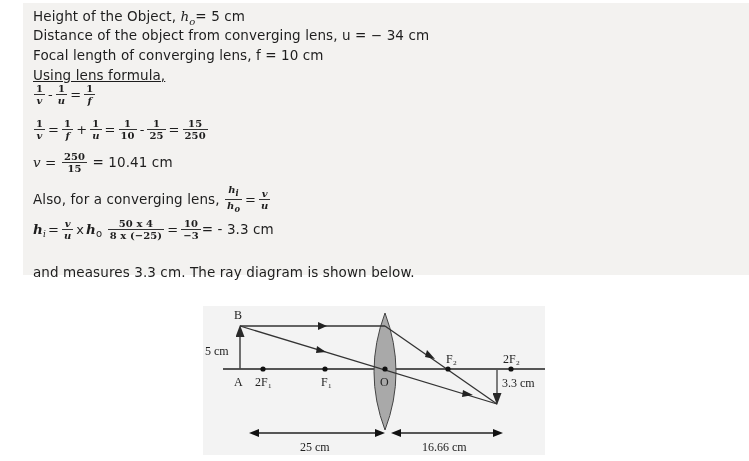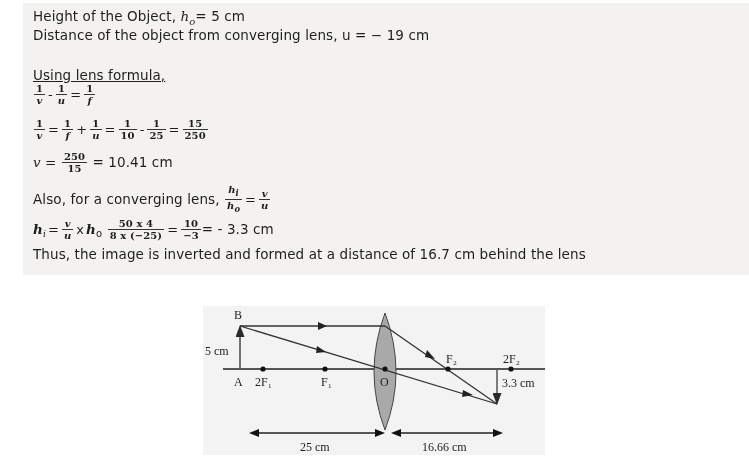--- a/index.html
+++ b/index.html
@@ -19,21 +19,22 @@
   .diagram-box svg { position:absolute; left:0; top:0; }
   .lbl { font-family:"Liberation Serif", serif; font-size:12px; fill:#222; }
 </style>
 </head>
 <body>
 
 <div class="solution-box">
   <div class="line" style="top:4px;">
     <span>Height of the Object, </span><span class="it">h</span><sub class="it" style="font-size:10px">o</sub><span>= 5 cm</span>
   </div>
-  <div class="line" style="top:23px;">Distance of the object from converging lens, u = − 19 cm</div>
+  <div class="line" style="top:23px;">Distance of the object from converging lens, u = − 34 cm</div>
+  <div class="line" style="top:43px;">Focal length of converging lens, f = 10 cm</div>
   <div class="line" style="top:63px;text-decoration:underline;">Using lens formula,</div>
 
   <div class="line" style="top:80px;">
     <span class="frac"><span class="num">1</span><span class="den it">v</span></span><span class="op">-</span><span class="frac"><span class="num">1</span><span class="den it">u</span></span><span class="op">=</span><span class="frac"><span class="num">1</span><span class="den it">f</span></span>
   </div>
 
   <div class="line" style="top:115px;">
     <span class="frac"><span class="num">1</span><span class="den it">v</span></span><span class="op">=</span><span class="frac"><span class="num">1</span><span class="den it">f</span></span><span class="op">+</span><span class="frac"><span class="num">1</span><span class="den it">u</span></span><span class="op">=</span><span class="frac"><span class="num">1</span><span class="den">10</span></span><span class="op">-</span><span class="frac"><span class="num">1</span><span class="den">25</span></span><span class="op">=</span><span class="frac"><span class="num">15</span><span class="den">250</span></span>
   </div>
 
@@ -45,21 +46,21 @@
 
   <div class="line" style="top:181px;">
     <span>Also, for a converging lens, </span><span class="frac"><span class="num it"><span>h</span><sub>i</sub></span><span class="den it"><span>h</span><sub>o</sub></span></span><span class="op">=</span><span class="frac"><span class="num it">v</span><span class="den it">u</span></span>
   </div>
 
   <div class="line" style="top:215px;">
     <span class="it" style="font-weight:bold">h</span><sub class="it" style="font-size:9px">i</sub><span class="op">=</span><span class="frac"><span class="num it">v</span><span class="den it">u</span></span><span class="op">x</span><span class="it" style="font-weight:bold">h</span><sub style="font-size:10px">o</sub>
     <span class="frac"><span class="num">50 x 4</span><span class="den">8 x (−25)</span></span><span class="op">=</span><span class="frac"><span class="num">10</span><span class="den">−3</span></span><span>= - 3.3 cm</span>
   </div>
 
-  <div class="line" style="top:242px;">Thus, the image is inverted and formed at a distance of 16.7 cm behind the lens</div>
+  <div class="line" style="top:260px;">and measures 3.3 cm. The ray diagram is shown below.</div>
 </div>
 
 <div class="diagram-box">
   <svg width="342" height="149" viewBox="0 0 342 149">
     <defs>
       <marker id="ah" markerWidth="8" markerHeight="6" refX="6" refY="3" orient="auto">
         <path d="M0,0 L8,3 L0,6 Z" fill="#2a2a2a"></path>
       </marker>
     </defs>
 

